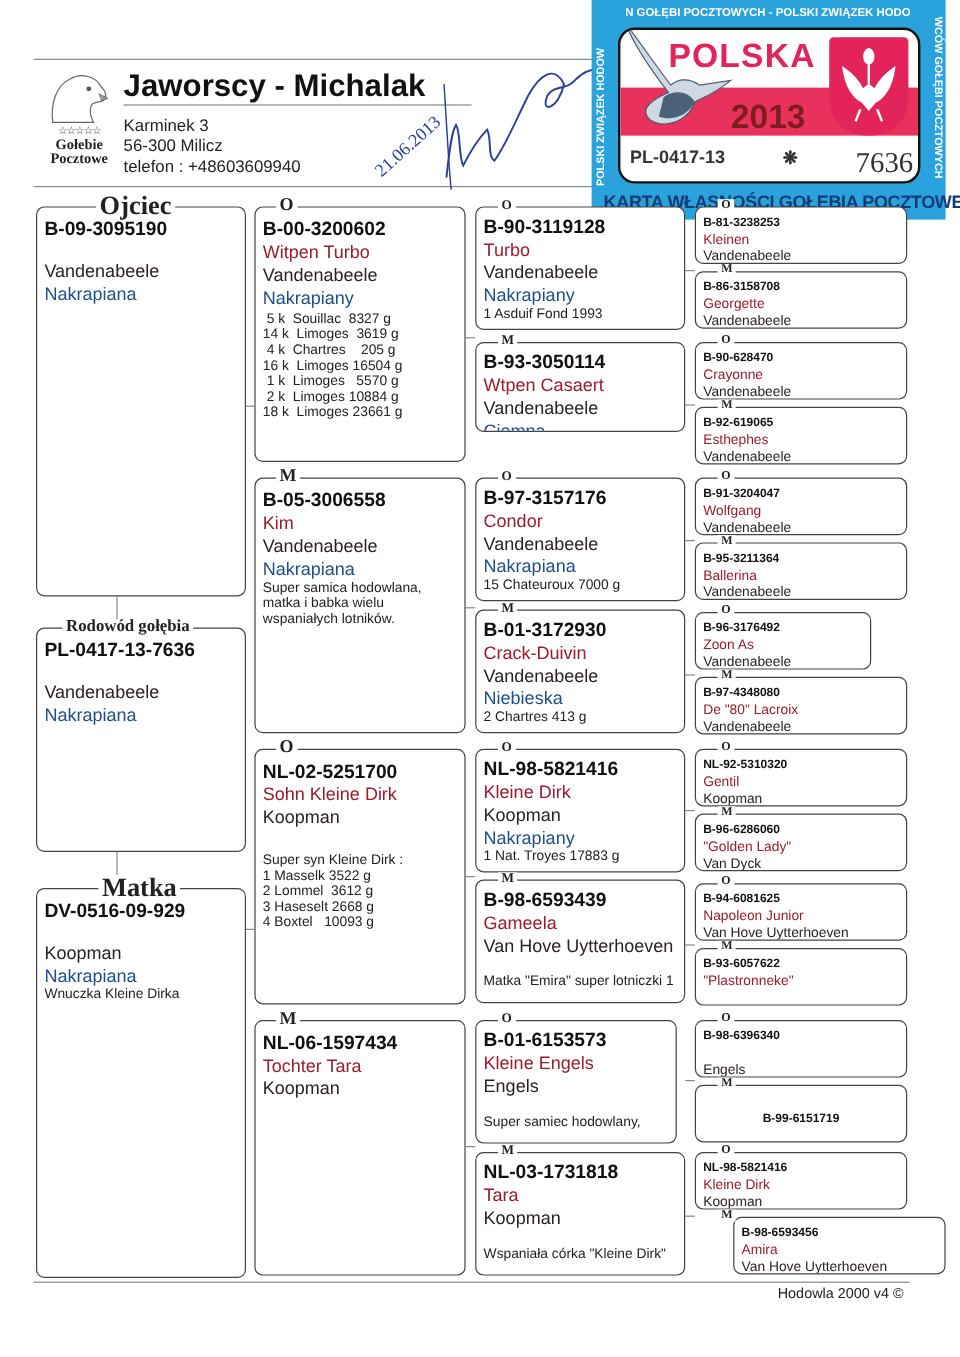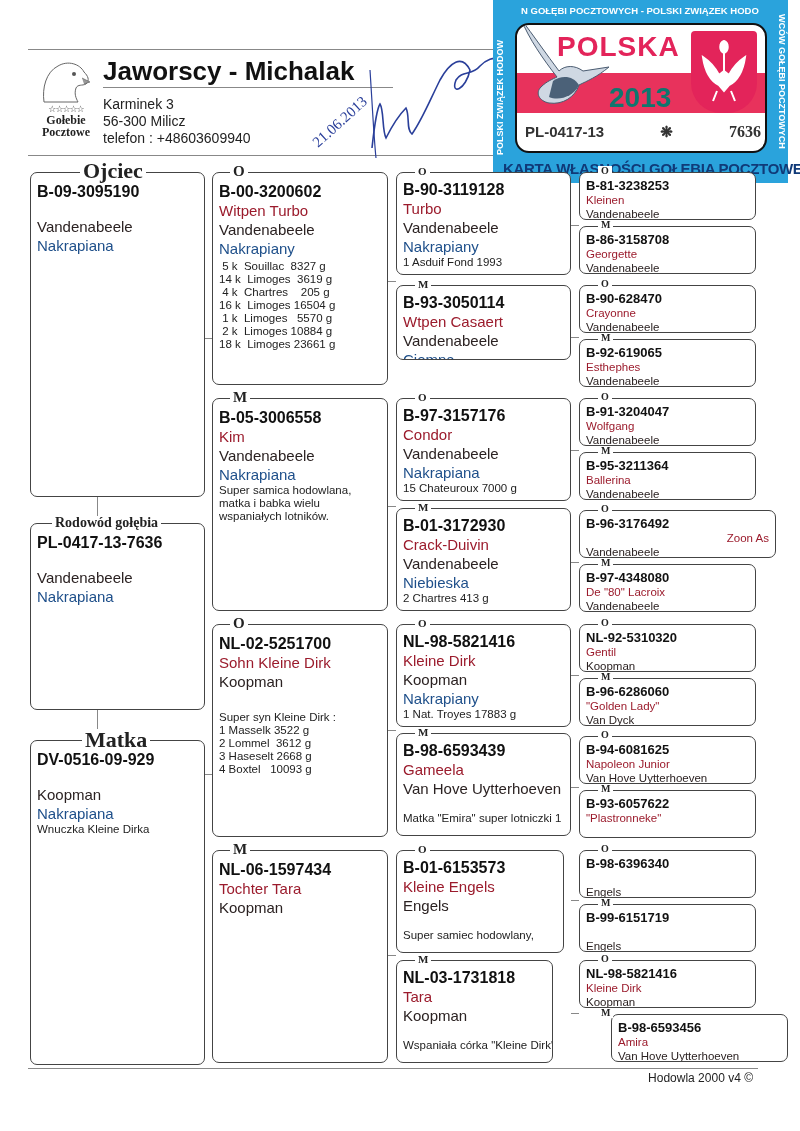--- a/index.html
+++ b/index.html
@@ -14,42 +14,42 @@
   .owner-name { position: absolute; left: 103px; top: 56px; font-size: 26px; font-weight: bold; color: #111; }
   .owner-underline { position: absolute; left: 103px; top: 87px; width: 290px; height: 1px; background: #888; }
   .addr { position: absolute; left: 103px; font-size: 14px; color: #222; }
   .signature { position: absolute; left: 310px; top: 30px; width: 200px; height: 130px; }
   .stamp { position: absolute; left: 493px; top: 0; width: 295px; height: 183px; background: #2aa3dc; }
   .stamp .inner { position: absolute; left: 22px; top: 23px; width: 252px; height: 130px; background: #fff;
                   border-radius: 14px; overflow: hidden; border: 2px solid #111; }
   .stamp .band { position: absolute; left: 0; top: 48px; width: 100%; height: 40px; background: #e8325c; }
   .stamp .pl { position: absolute; left: 40px; top: 6px; font-family: "Liberation Sans", sans-serif; font-weight: 900;
                font-size: 28px; color: #e3245a; letter-spacing: 1px; }
-  .stamp .year { position: absolute; left: 92px; top: 57px; font-weight: bold; font-size: 28px; color: #0f766e; }
+  .stamp .year { position: absolute; left: 92px; top: 57px; font-weight: bold; font-size: 28px; color: #7f1d1d; }
   .stamp .eagle { position: absolute; right: 8px; top: 6px; width: 66px; height: 82px; background: #e3245a; border-radius: 4px 4px 30px 30px; }
   .stamp .ring { position: absolute; left: 8px; top: 98px; width: 236px; font-size: 15px; font-weight: bold; color: #333; display: flex; justify-content: space-between; }
-  .stamp .ring .num { font-family: "Liberation Serif", serif; font-weight: bold; font-size: 16px; }
+  .stamp .ring .num { font-family: "Liberation Serif", serif; font-weight: normal; font-size: 24px; }
   .stamp .top-text { position: absolute; left: 28px; top: 5px; font-size: 9.5px; color: #fff; font-weight: bold; white-space: nowrap; }
   .stamp .side-left { position: absolute; left: 2px; top: 155px; transform: rotate(-90deg); transform-origin: left top; font-size: 9px; color: #fff; font-weight: bold; white-space: nowrap; }
   .stamp .side-right { position: absolute; left: 294px; top: 14px; transform: rotate(90deg); transform-origin: left top; font-size: 9px; color: #fff; font-weight: bold; white-space: nowrap; }
   .stamp .bottom-text { position: absolute; left: 10px; top: 160px; font-size: 15px; font-weight: 900; color: #103a78; white-space: nowrap; letter-spacing: -0.3px; }
 
   .box { position: absolute; border: 1.3px solid #444; border-radius: 7px; background: #fff; padding: 10px 6px 4px 6px; overflow: hidden; }
   .legend { position: absolute; background: #fff; font-family: "Liberation Serif", serif; font-weight: bold; color: #222; padding: 0 3px; line-height: 1; }
   .ring-no { font-weight: bold; color: #111; white-space: nowrap; }
   .pname { color: #9b1b2c; white-space: nowrap; }
   .breed { color: #2b2222; white-space: nowrap; }
   .color { color: #1e4f8a; white-space: nowrap; }
   .note { color: #222; }
   .res { color: #222; white-space: pre; }
 
   .big .ring-no { font-size: 16px; }
   .big .pname, .big .breed, .big .color { font-size: 15px; line-height: 19px; }
   .big .note, .big .res { font-size: 11.5px; line-height: 13px; }
-  .sm .ring-no { font-size: 13px; line-height: 15px; }
+  .sm .ring-no { font-size: 10px; line-height: 15px; }
   .sm .pname { font-size: 11.5px; line-height: 14px; }
   .sm .breed { font-size: 11.5px; line-height: 14px; }
 
   .footer { position: absolute; right: 47px; top: 1071px; font-size: 12px; color: #222; }
 </style>
 </head>
 <body>
 
 <div class="hline" style="left:28px; top:49px; width:470px;"></div>
 <div class="hline" style="left:28px; top:155px; width:470px;"></div>
@@ -246,21 +246,21 @@
 
 <div class="box big" style="left:396px; top:850px; width:168px; height:103px; padding-top:8px;">
   <div class="ring-no">B-01-6153573</div>
   <div class="pname">Kleine Engels</div>
   <div class="breed">Engels</div>
   <div style="height:14px;"></div>
   <div class="note">Super samiec hodowlany,</div>
 </div>
 <div class="legend" style="left:415px; top:844px; font-size:11px;">O</div>
 
-<div class="box big" style="left:396px; top:960px; width:157px; height:103px; padding-top:8px;">
+<div class="box big" style="left:396px; top:960px; width:175px; height:103px; padding-top:8px;">
   <div class="ring-no">NL-03-1731818</div>
   <div class="pname">Tara</div>
   <div class="breed">Koopman</div>
   <div style="height:14px;"></div>
   <div class="note" style="white-space:nowrap;">Wspaniała córka "Kleine Dirk"</div>
 </div>
 <div class="legend" style="left:415px; top:954px; font-size:11px;">M</div>
 
 <div id="gen4">
     <div class="box sm" style="left: 579px; top: 172px; width: 177px; height: 48px; padding: 5px 6px 2px;">
@@ -292,23 +292,23 @@
       <div class="pname" style="min-height: 14px;">Wolfgang</div>
       <div class="breed" style="min-height: 14px;">Vandenabeele</div>
     </div>
     <div class="legend" style="left: 598px; top: 392px; font-size: 10px;">O</div>
     <div class="box sm" style="left: 579px; top: 452px; width: 177px; height: 48px; padding: 5px 6px 2px;">
       <div class="ring-no" style="min-height: 14px;">B-95-3211364</div>
       <div class="pname" style="min-height: 14px;">Ballerina</div>
       <div class="breed" style="min-height: 14px;">Vandenabeele</div>
     </div>
     <div class="legend" style="left: 598px; top: 446px; font-size: 10px;">M</div>
-    <div class="box sm" style="left: 579px; top: 510px; width: 197px; height: 48px; padding: 5px 6px 2px;">
+    <div class="box sm" style="left: 579px; top: 510px; width: 147px; height: 48px; padding: 5px 6px 2px;">
       <div class="ring-no" style="min-height: 14px;">B-96-3176492</div>
-      <div class="pname" style="min-height: 14px; text-align: right;">Zoon As</div>
+      <div class="pname" style="min-height: 14px;">Zoon As</div>
       <div class="breed" style="min-height: 14px;">Vandenabeele</div>
     </div>
     <div class="legend" style="left: 598px; top: 504px; font-size: 10px;">O</div>
     <div class="box sm" style="left: 579px; top: 564px; width: 177px; height: 48px; padding: 5px 6px 2px;">
       <div class="ring-no" style="min-height: 14px;">B-97-4348080</div>
       <div class="pname" style="min-height: 14px;">De "80" Lacroix</div>
       <div class="breed" style="min-height: 14px;">Vandenabeele</div>
     </div>
     <div class="legend" style="left: 598px; top: 558px; font-size: 10px;">M</div>
     <div class="box sm" style="left: 579px; top: 624px; width: 177px; height: 48px; padding: 5px 6px 2px;">
@@ -334,21 +334,21 @@
       <div class="pname" style="min-height: 14px;">"Plastronneke"</div>
       <div class="breed" style="min-height: 14px;"></div>
     </div>
     <div class="legend" style="left: 598px; top: 784px; font-size: 10px;">M</div>
     <div class="box sm" style="left: 579px; top: 850px; width: 177px; height: 48px; padding: 5px 6px 2px;">
       <div class="ring-no" style="min-height: 14px;">B-98-6396340</div>
       <div class="pname" style="min-height: 14px;"></div>
       <div class="breed" style="min-height: 14px;">Engels</div>
     </div>
     <div class="legend" style="left: 598px; top: 844px; font-size: 10px;">O</div>
-    <div class="box sm" style="left: 579px; top: 904px; width: 177px; height: 48px; padding: 5px 6px 2px;">
+    <div class="box sm" style="left: 579px; top: 904px; width: 177px; height: 48px; padding: 20px 6px 2px; text-align: center;">
       <div class="ring-no" style="min-height: 14px;">B-99-6151719</div>
       <div class="pname" style="min-height: 14px;"></div>
       <div class="breed" style="min-height: 14px;">Engels</div>
     </div>
     <div class="legend" style="left: 598px; top: 898px; font-size: 10px;">M</div>
     <div class="box sm" style="left: 579px; top: 960px; width: 177px; height: 48px; padding: 5px 6px 2px;">
       <div class="ring-no" style="min-height: 14px;">NL-98-5821416</div>
       <div class="pname" style="min-height: 14px;">Kleine Dirk</div>
       <div class="breed" style="min-height: 14px;">Koopman</div>
     </div>

